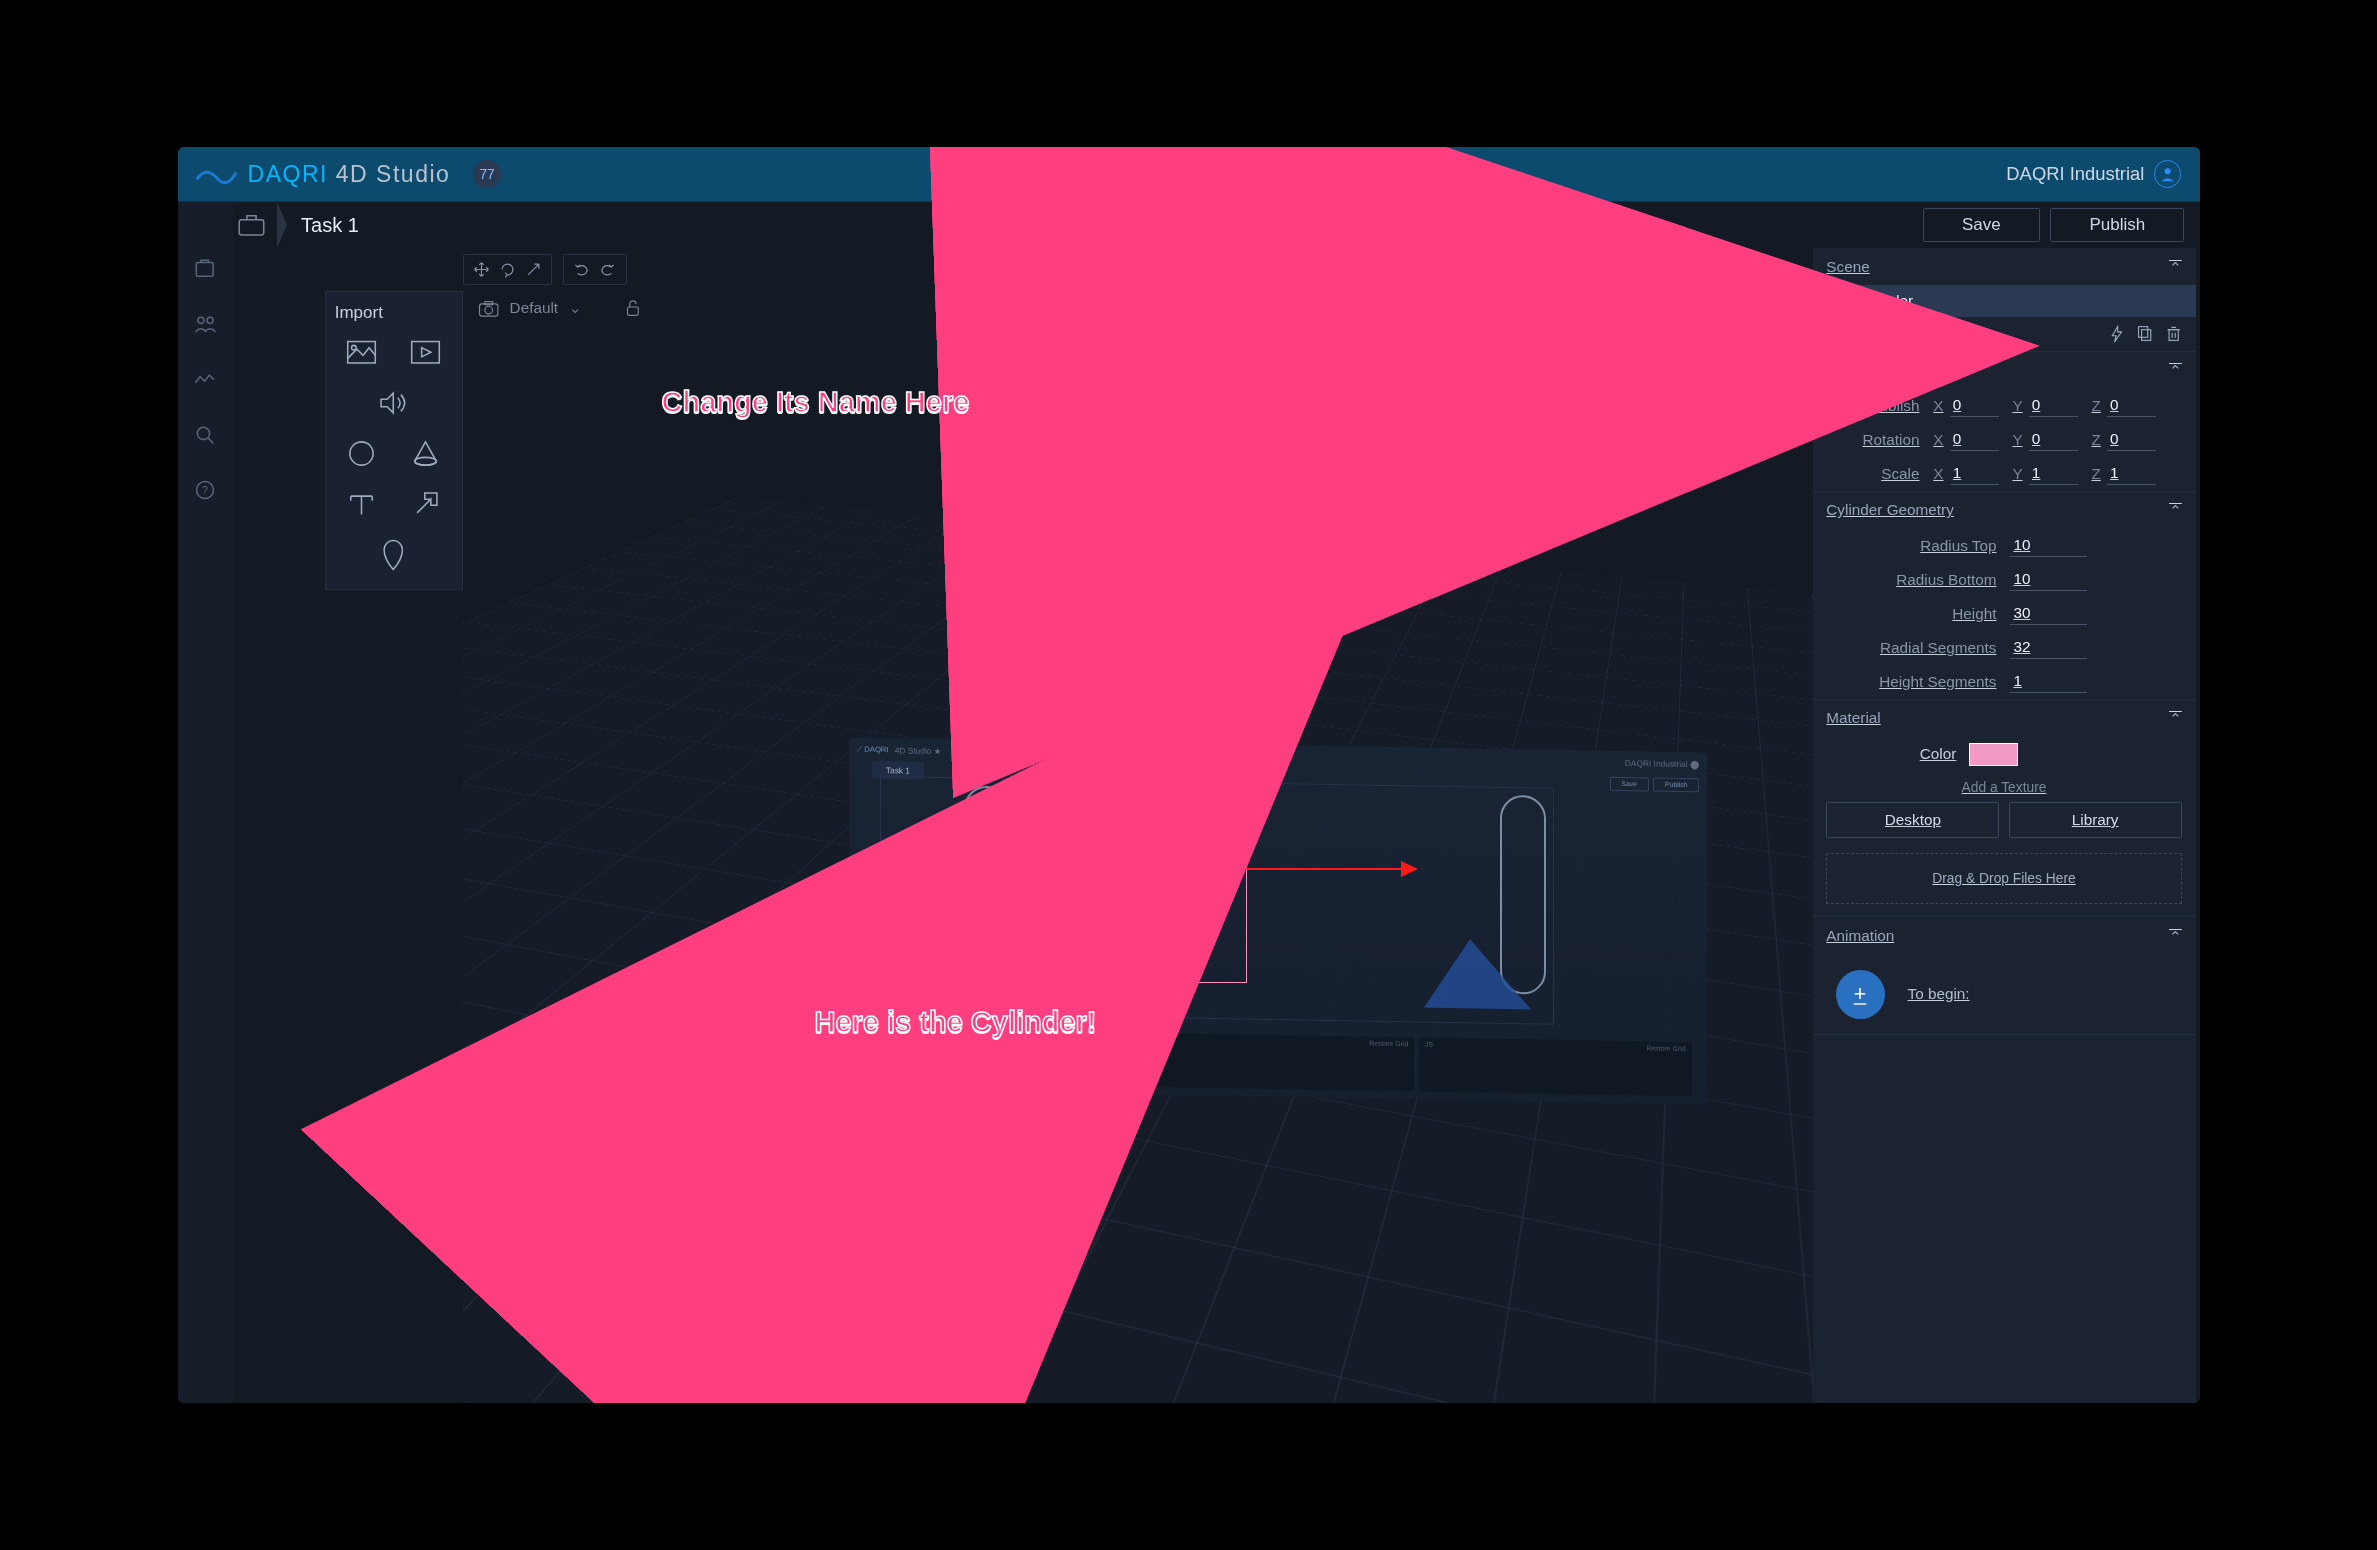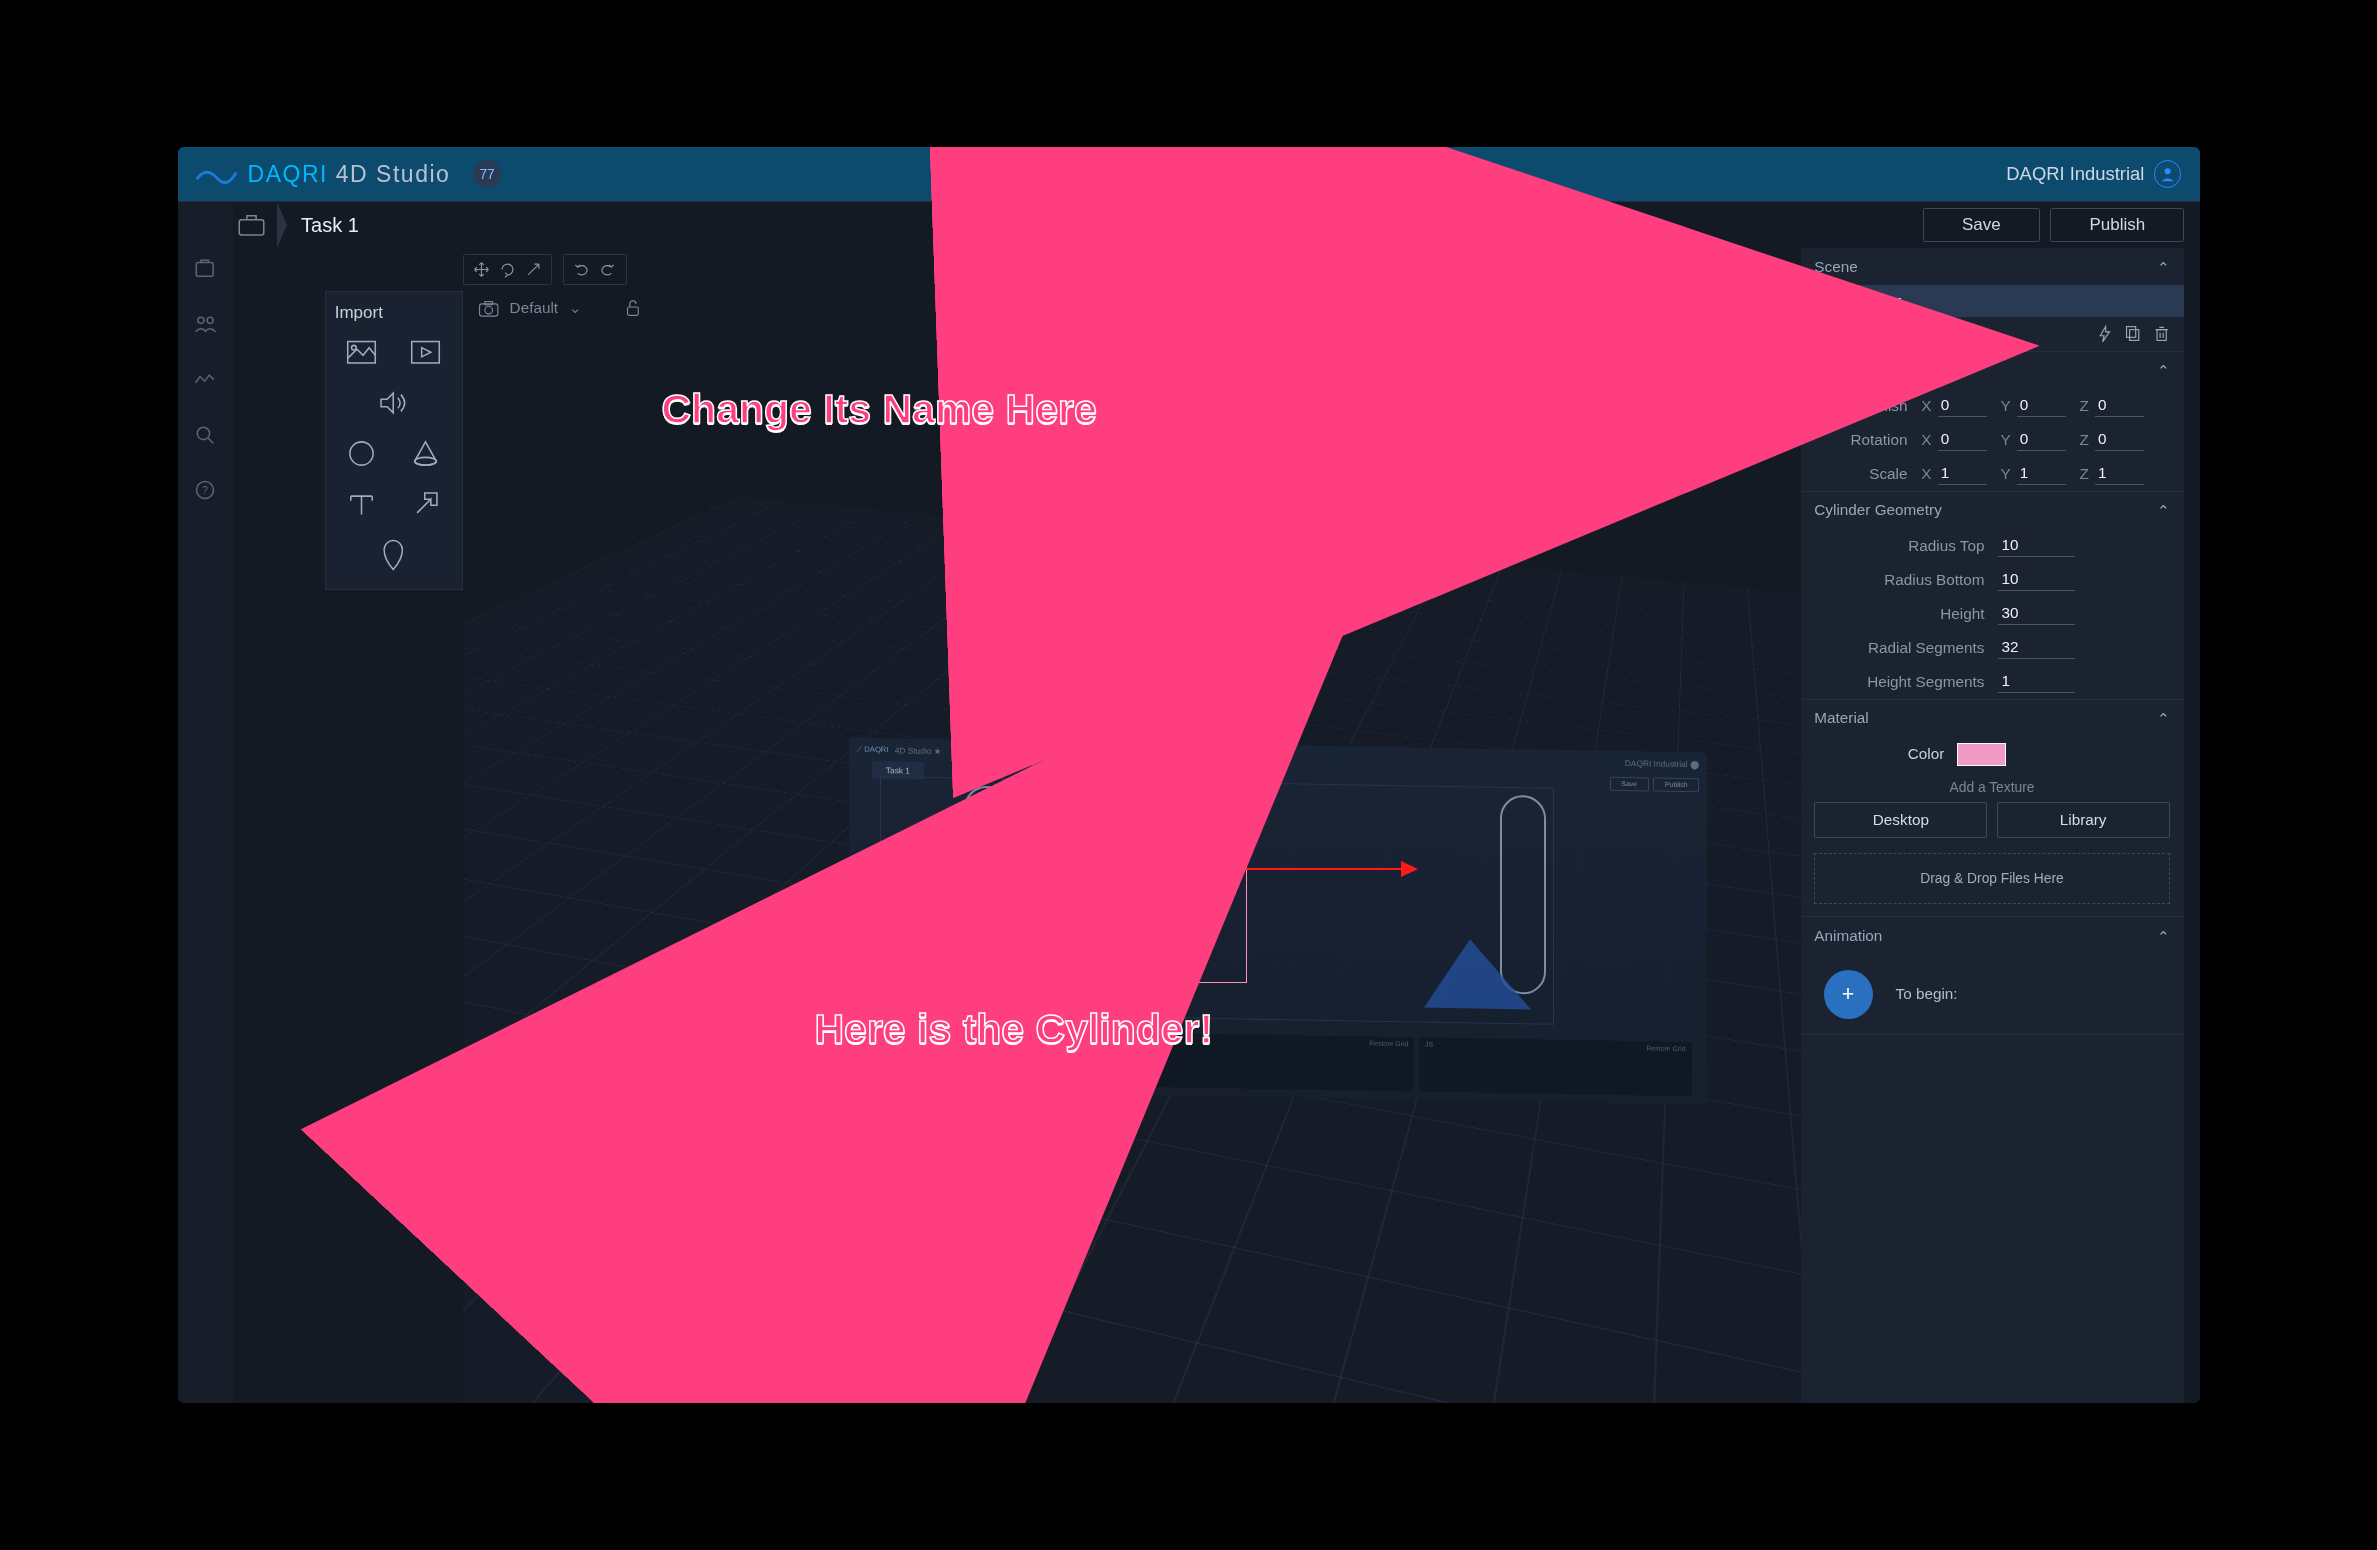--- a/index.html
+++ b/index.html
@@ -69,26 +69,26 @@
 .backplate .bp-code div { flex:1; background:#101824; border-radius:2.3px; font-size:6.9px; color:#5a6a82; padding:3.1px 6.1px;}
 .backplate .bp-label { position:absolute; bottom: 64px; left:23px; font-size:7.7px; color:#6a7a92;}
 .backplate .bp-label2 { position:absolute; bottom: 64px; left:245px; font-size:7.7px; color:#6a7a92;}
 .backplate .bp-tri { position:absolute; right: 176px; bottom: 92px; width: 0; height: 0; border-left: 46px solid transparent; border-right: 61px solid transparent; border-bottom: 69px solid #2858b0; opacity: 0.8;}
 .backplate .bp-handle { position:absolute; border:2.3px solid #8fa3bc; border-radius: 23px;}
 .backplate .bp-handle.h1 { width:46px; height: 199px; left: 115px; top: 46px;}
 .backplate .bp-handle.h2 { width:46px; height: 199px; right: 161px; top: 46px;}
 .cube { position: absolute; width: 23px; height: 23px; background: #dfe7f3; transform: rotate(45deg); z-index: 4; opacity: 0.85; }
 .cube.c1 { left: 77px; top: -7.7px; }
 .cube.c2 { left: -69px; top: 38px; background: #c07a3a; opacity: 0.9;}
-.annotation { position: absolute; font-size: 41px; font-weight: 800; color: #ff3e7f; -webkit-text-stroke: 1.5px #fff; text-shadow: 0 1.5px 0 #fff; pointer-events: none; z-index: 50; }
+.annotation { position: absolute; font-size: 29px; font-weight: 800; color: #ff3e7f; -webkit-text-stroke: 1.5px #fff; text-shadow: 0 1.5px 0 #fff; pointer-events: none; z-index: 50; }
 .anno1 { left: 429px; top: 184px; }
 .anno2 { left: 582px; top: 804px; }
 .arrow { position: absolute; z-index: 40; }
 .arrow svg { overflow: visible; }
-.right-panel { width: 383px; background: #1b2331; position: absolute; right: 16px; top: 46px; bottom: 0; overflow-y: auto; font-size: 15.3px; }
+.right-panel { width: 383px; background: #1b2331; position: absolute; right: 4px; top: 46px; bottom: 0; overflow-y: auto; font-size: 15.3px; text-decoration: underline; }
 .section { border-bottom: 0.8px solid #232d3d; }
 .section-header { display: flex; align-items: center; height: 37px; padding: 0 13.8px; color: #98a5ba; }
 .section-header .chev { margin-left: auto; }
 .scene-item { display: flex; align-items: center; height: 32px; background: #2a3a52; padding: 0 13.8px; color: #e2e9f4; gap: 10.7px; border-left: 3.1px solid #2fc0ff; }
 .scene-actions { display: flex; justify-content: flex-end; gap: 13.8px; padding: 7.7px 13.8px; color: #9aa7bd; }
 .prop-row { display: flex; align-items: center; height: 34px; padding: 0 13.8px; }
 .prop-row .plabel { width: 107px; text-align: right; color: #8a95a8; padding-right: 13.8px; }
 .xyz { display: flex; gap: 13.8px; flex: 1; }
 .xyz .fld { display: flex; align-items: center; gap: 6.1px; }
 .xyz .ax { color: #7a8598; }

